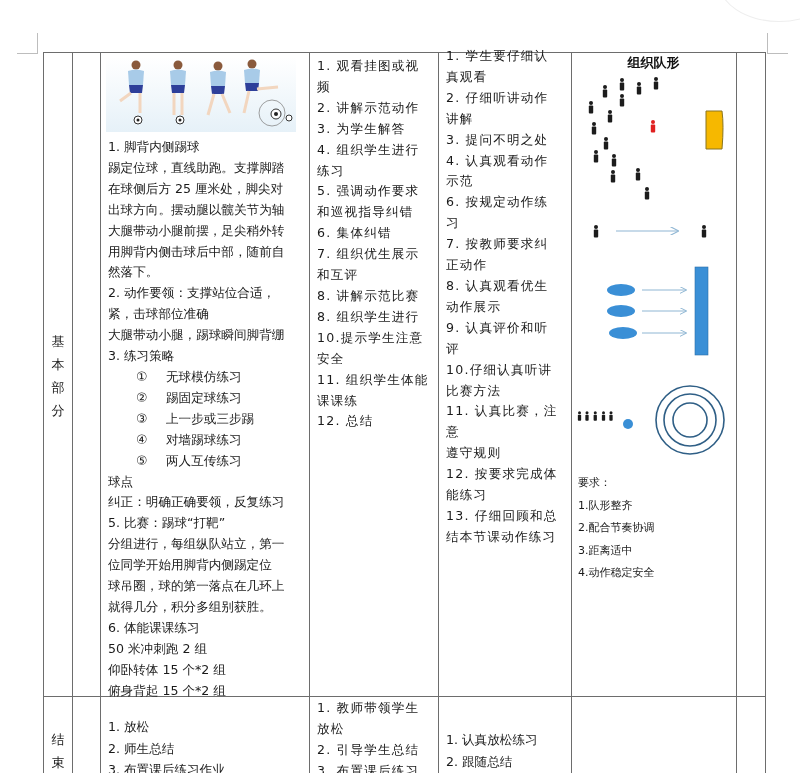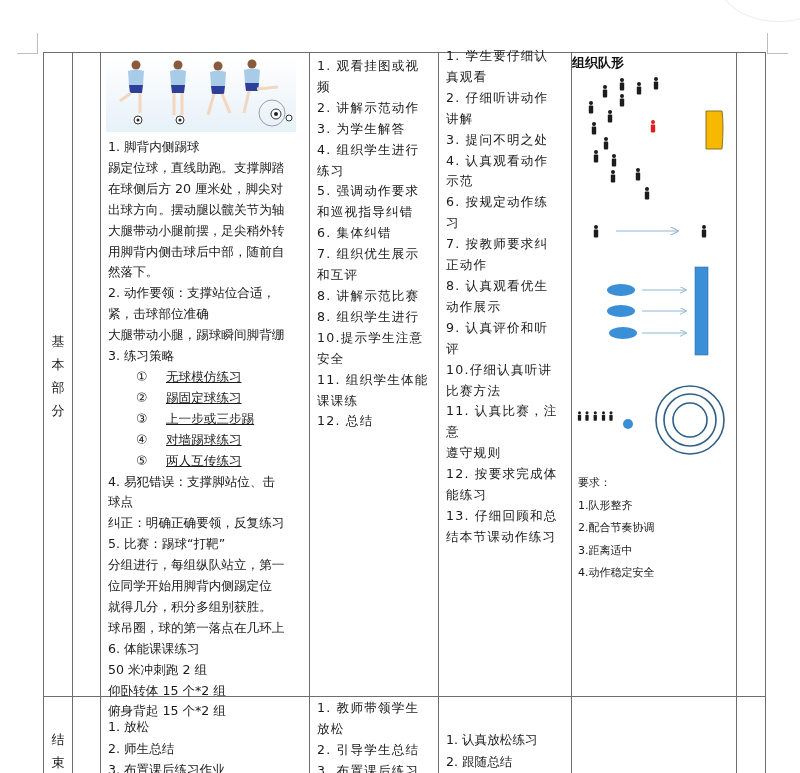--- a/index.html
+++ b/index.html
@@ -16,27 +16,27 @@
   .cell { position:absolute; font-size:12.6px; line-height:20.9px; }
   .cell p { margin:0; }
 
   .sect-label { position:absolute; left:44px; width:28px; text-align:center;
                 font-size:13px; line-height:23px; color:#222; }
 
   .illus { position:absolute; left:106px; top:57px; width:190px; height:75px;
            background:linear-gradient(#ffffff, #e6f1f8); }
 
   .col-content { left:108px; top:137px; width:196px; }
-  .col-content .ind { padding-left:28px;text-decoration:underline; }
+  .col-content .ind { padding-left:28px; }
   .col-content .ind span.n { display:inline-block; width:30px; }
 
   .col-teacher { left:317px; top:56px; width:116px; letter-spacing:1.2px; }
   .col-student { left:446px; top:46px; width:120px; letter-spacing:1.2px; }
 
-  .form-title { position:absolute; left:572px; top:54px; width:163px; text-align:left;
+  .form-title { position:absolute; left:572px; top:54px; width:163px; text-align:center;
                 font-size:13px; font-weight:bold; color:#111; }
   .req { left:578px; top:472px; width:150px; font-size:11px; line-height:22.5px; }
 
   .end-content { left:108px; top:716px; width:196px; line-height:21.5px; }
   .end-teacher { left:317px; top:698px; width:116px; letter-spacing:1.2px; }
   .end-student { left:446px; top:729px; width:120px; line-height:21.5px; }
 </style>
 </head>
 <body>
 
@@ -99,42 +99,41 @@
       <circle cx="170" cy="57" r="5" fill="#fff" stroke="#333" stroke-width="1"></circle>
       <circle cx="170" cy="57" r="2" fill="#222"></circle>
       <circle cx="183" cy="61" r="3" fill="#fff" stroke="#333" stroke-width="1"></circle>
     </g>
   </svg>
 </div>
 
 <div class="cell col-content">
   <p>1.  脚背内侧踢球</p>
   <p>踢定位球，直线助跑。支撑脚踏</p>
-  <p>在球侧后方 20 厘米处，脚尖对</p>
+  <p>在球侧后方 25 厘米处，脚尖对</p>
   <p>出球方向。摆动腿以髋关节为轴</p>
   <p>大腿带动小腿前摆，足尖稍外转</p>
   <p>用脚背内侧击球后中部，随前自</p>
   <p>然落下。</p>
   <p>2.  动作要领：支撑站位合适，</p>
   <p>紧，击球部位准确</p>
   <p>大腿带动小腿，踢球瞬间脚背绷</p>
   <p>3.  练习策略</p>
   <p class="ind"><span class="n">①</span><span>无球模仿练习</span></p>
   <p class="ind"><span class="n">②</span><span>踢固定球练习</span></p>
   <p class="ind"><span class="n">③</span><span>上一步或三步踢</span></p>
   <p class="ind"><span class="n">④</span><span>对墙踢球练习</span></p>
   <p class="ind"><span class="n">⑤</span><span>两人互传练习</span></p>
-  <p>4.  易犯错误：支撑脚站位、击</p>
   <p>球点</p>
   <p>纠正：明确正确要领，反复练习</p>
   <p>5.  比赛：踢球“打靶”</p>
   <p>分组进行，每组纵队站立，第一</p>
   <p>位同学开始用脚背内侧踢定位</p>
+  <p>球吊圈，球的第一落点在几环上</p>
   <p>就得几分，积分多组别获胜。</p>
-  <p>球吊圈，球的第一落点在几环上</p>
   <p>6.  体能课课练习</p>
   <p>50 米冲刺跑 2 组</p>
   <p>仰卧转体 15 个*2 组</p>
   <p>俯身背起 15 个*2 组</p>
 </div>
 
 <div class="cell col-teacher">
   <p>1.  观看挂图或视</p>
   <p>频</p>
   <p>2.  讲解示范动作</p>

